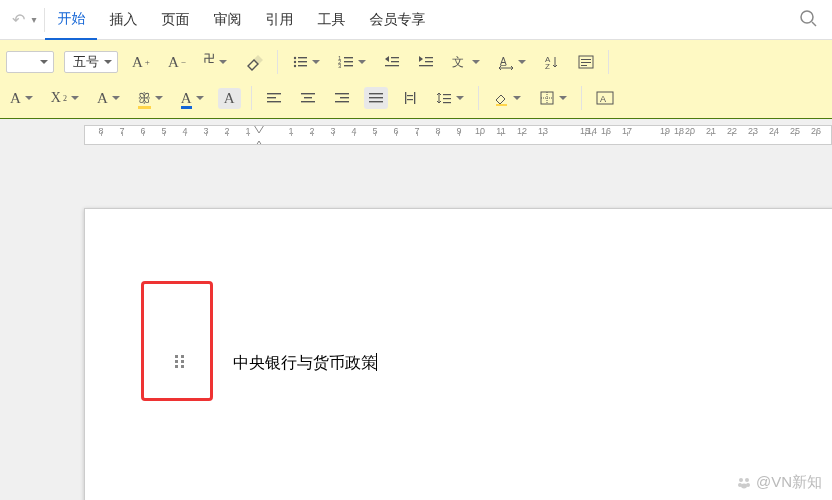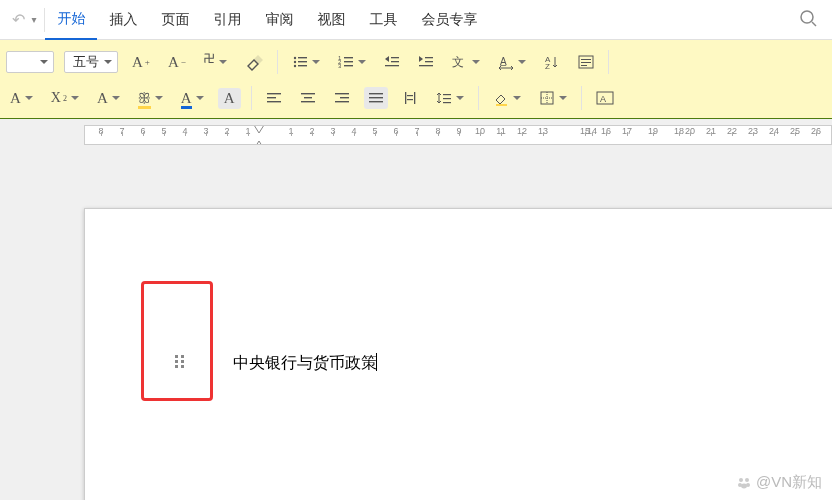--- a/index.html
+++ b/index.html
@@ -168,23 +168,22 @@
 </head>
 <body>
 
 <div class="tabbar">
   <span class="undo">↶</span>
   <span class="dd">▾</span>
   <span class="sep"></span>
   <div class="tab active">开始</div>
   <div class="tab">插入</div>
   <div class="tab">页面</div>
+  <div class="tab">审阅</div>
   <div class="tab">引用</div>
-  <div class="tab">审阅</div>
-  <div class="tab">视图</div>
   <div class="tab">工具</div>
   <div class="tab">会员专享</div>
   <span class="search">
     <svg width="20" height="20" viewBox="0 0 20 20">
         <circle cx="9" cy="9" r="6" stroke="#888" stroke-width="1.5" fill="none"></circle>
         <line x1="14" y1="14" x2="18" y2="18" stroke="#888" stroke-width="1.5"></line>
       </svg>
   </span>
 </div>
 
@@ -386,21 +385,21 @@
         <span class="tick" style="left: 362px;">9</span>
         <span class="tick" style="left: 383px;">10</span>
         <span class="tick" style="left: 404px;">11</span>
         <span class="tick" style="left: 425px;">12</span>
         <span class="tick" style="left: 446px; text-align: center;">13</span>
         <span class="tick" style="left: 467px; margin-left: 28px;">14</span>
         <span class="tick" style="left: 488px;">15</span>
         <span class="tick" style="left: 509px;">16</span>
         <span class="tick" style="left: 530px;">17</span>
         <span class="tick" style="left: 582px;">18</span>
-        <span class="tick" style="left: 556px;">19</span>
+        <span class="tick" style="left: 568px;">19</span>
         <span class="tick" style="left: 593px;">20</span>
         <span class="tick" style="left: 614px;">21</span>
         <span class="tick" style="left: 635px;">22</span>
         <span class="tick" style="left: 656px;">23</span>
         <span class="tick" style="left: 677px;">24</span>
         <span class="tick" style="left: 698px;">25</span>
         <span class="tick" style="left: 719px;">26</span>
         <span class="tick" style="left: 740px;">27</span>
       </div>
     <svg class="marker top" style="left:168px;" width="12" height="10">

